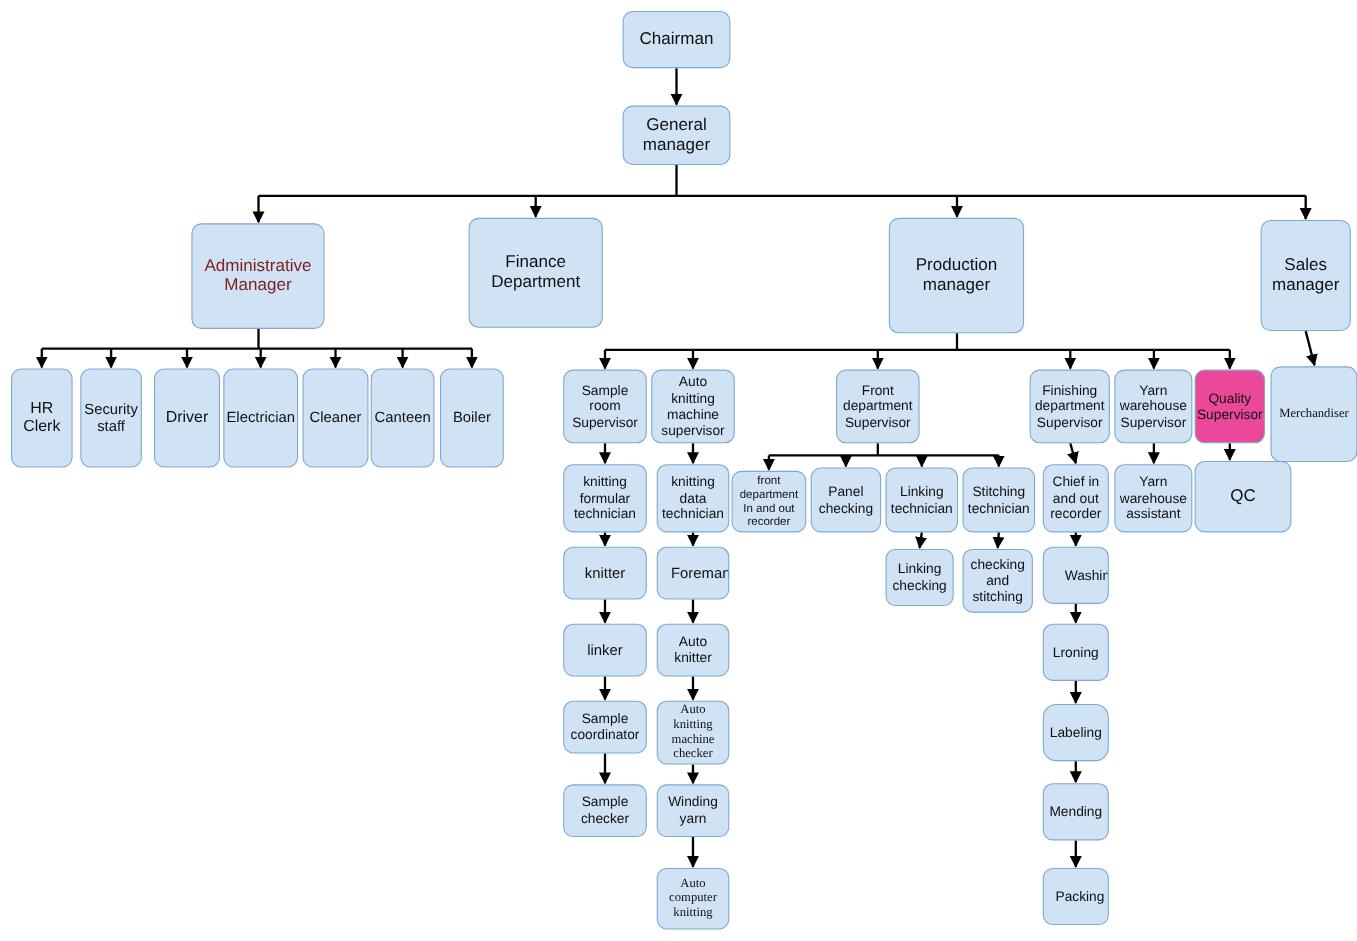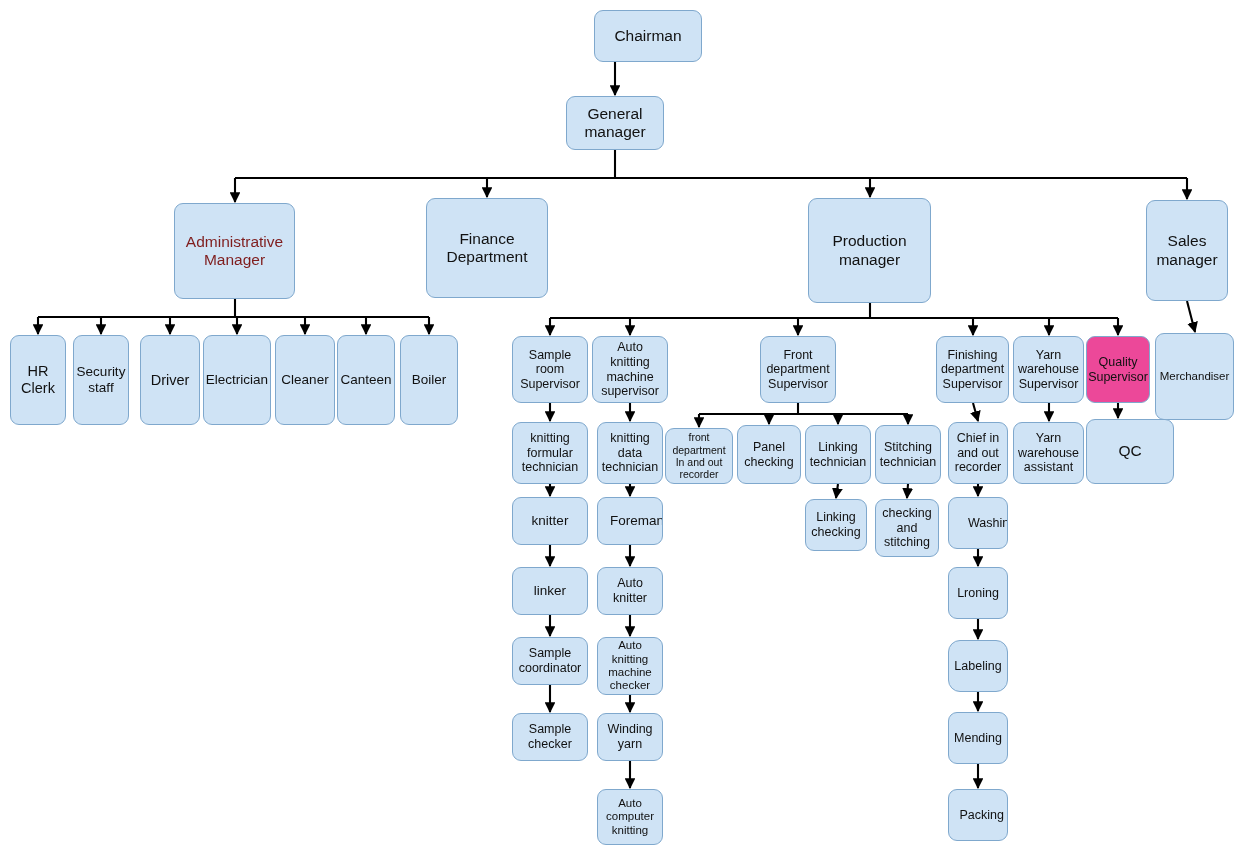--- a/index.html
+++ b/index.html
@@ -30,21 +30,21 @@
     color:#111111;
     line-height:1.17;
     padding:2px 3px;
     white-space:pre-line;
     overflow:hidden;
   }
   .s16{font-size:15.5px;}
   .s15{font-size:14.5px;}
   .s14{font-size:13.5px;}
   .s13{font-size:12.5px;}
-  .s12{font-size:11.5px;}
+  .s12{font-size:11.5px;font-family:Liberation Serif, serif;}
   .s11{font-size:10.5px;}
 </style>
 </head>
 <body>
 
 <div id="chart-root">
   <svg id="edge-layer" viewBox="0 0 1234 855" width="1234" height="855" xmlns="http://www.w3.org/2000/svg">
     <defs>
       <marker id="arrow" viewBox="0 0 10 10" refX="9" refY="5" markerWidth="5.2" markerHeight="5.2" orient="auto-start-reverse">
         <path d="M 0 0 L 10 5 L 0 10 z" fill="#000000"></path>
@@ -99,21 +99,21 @@
         <path d="M 1118 318 L 1118 335" marker-end="url(#arrow)"></path>
         <path d="M 798 403 L 798 414"></path>
         <path d="M 699 414 L 908 414"></path>
         <path d="M 699 414 L 699 427" marker-end="url(#arrow)"></path>
         <path d="M 769 414 L 769 424" marker-end="url(#arrow)"></path>
         <path d="M 838 414 L 838 424" marker-end="url(#arrow)"></path>
         <path d="M 908 414 L 908 424" marker-end="url(#arrow)"></path>
       </g>
   </svg>
   <div id="node-layer">
-      <div class="node s16" style="left: 566px; top: 10px; width: 108px; height: 52px; background: rgb(207, 227, 245); border-color: rgb(127, 168, 205); color: rgb(17, 17, 17); margin-left: 28px;"><span>Chairman</span></div>
+      <div class="node s16" style="left: 566px; top: 10px; width: 98px; height: 52px; background: rgb(207, 227, 245); border-color: rgb(127, 168, 205); color: rgb(17, 17, 17);"><span>Chairman</span></div>
       <div class="node s16" style="left: 566px; top: 96px; width: 98px; height: 54px; background: rgb(207, 227, 245); border-color: rgb(127, 168, 205); color: rgb(17, 17, 17);"><span>General
 manager</span></div>
       <div class="node s16" style="left: 174px; top: 203px; width: 121px; height: 96px; background: rgb(207, 227, 245); border-color: rgb(127, 168, 205); color: #7f1d1d;"><span>Administrative
 Manager</span></div>
       <div class="node s16" style="left: 426px; top: 198px; width: 122px; height: 100px; background: rgb(207, 227, 245); border-color: rgb(127, 168, 205); color: rgb(17, 17, 17);"><span>Finance
 Department</span></div>
       <div class="node s16" style="left: 808px; top: 198px; width: 123px; height: 105px; background: rgb(207, 227, 245); border-color: rgb(127, 168, 205); color: rgb(17, 17, 17);"><span>Production
 manager</span></div>
       <div class="node s16" style="left: 1146px; top: 200px; width: 82px; height: 101px; background: rgb(207, 227, 245); border-color: rgb(127, 168, 205); color: rgb(17, 17, 17);"><span>Sales
 manager</span></div>

